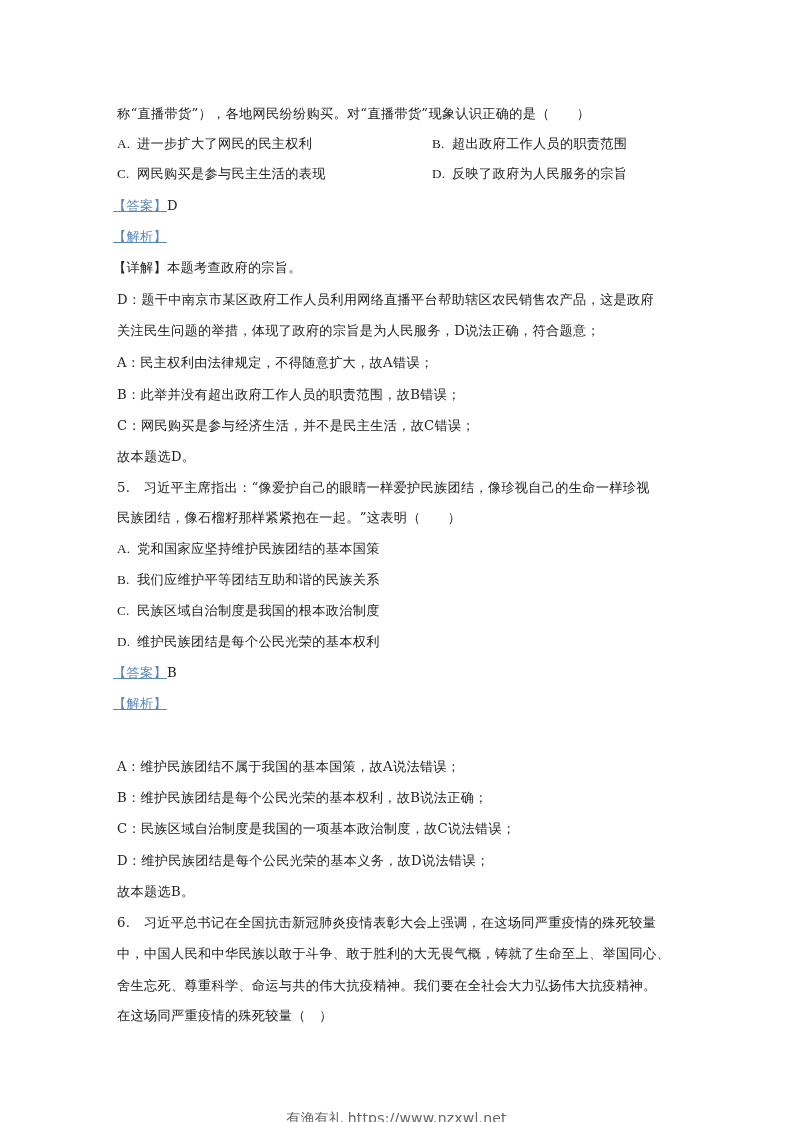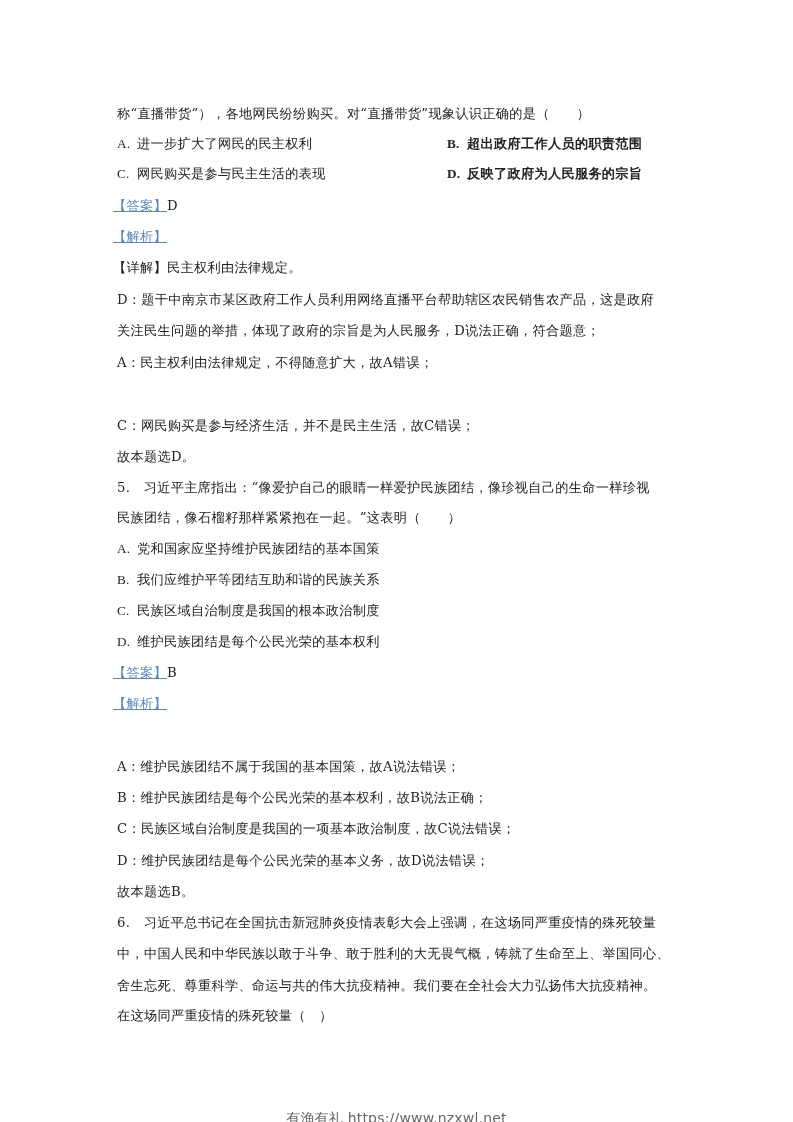--- a/index.html
+++ b/index.html
@@ -1,20 +1,20 @@
 <!DOCTYPE html>
 <html><head>
   <meta charset="utf-8">
   <style>
     html, body { margin: 0; padding: 0; background: #ffffff; }
     body { width: 793px; height: 1122px; position: relative; overflow: hidden;
       font-family: "DejaVu Serif", "Liberation Serif", serif; color: #222222; }
     .page { position: absolute; left: 0; top: 0; width: 793px; height: 820px; }
     .line { position: absolute; left: 117px; font-size: 13.2px; line-height: 18px; white-space: nowrap; letter-spacing: 0.3px; }
-    .line.right { left: 447px; font-weight: bold; }
+    .line.right { left: 432px; }
     .label-blue { color: #5b88b5; text-decoration: underline; }
     .opt-letter { display: inline-block; width: 20px; font-family: "Liberation Serif", serif; }
     .footer { position: absolute; top: 1070px; left: 0; width: 793px; text-align: center;
       font-family: "DejaVu Sans", "Liberation Sans", sans-serif; font-size: 14px; color: #666666; letter-spacing: 0.2px; margin-top: 40px; }
   </style>
 </head>
 <body>
 
 <div class="page">
 
@@ -31,26 +31,27 @@
   </div>
   <div class="line right" style="top:165px">
     <span class="opt-letter">D.</span><span>反映了政府为人民服务的宗旨</span>
   </div>
 
   <div class="line" style="top:197px; left:113px">
     <span class="label-blue">【答案】</span><span>D</span>
   </div>
   <div class="line label-blue" style="top:228px; left:113px">【解析】</div>
   <div class="line" style="top:259px; left:113px">
-    <span>【详解】</span><span>民主权利由法律规定。</span>
+    <span>【详解】</span><span>本题考查政府的宗旨。</span>
   </div>
 
   <div class="line" style="top:291px">D：题干中南京市某区政府工作人员利用网络直播平台帮助辖区农民销售农产品，这是政府</div>
   <div class="line" style="top:354px">A：民主权利由法律规定，不得随意扩大，故A错误；</div>
   <div class="line" style="top:322px">关注民生问题的举措，体现了政府的宗旨是为人民服务，D说法正确，符合题意；</div>
+  <div class="line" style="top:386px">B：此举并没有超出政府工作人员的职责范围，故B错误；</div>
   <div class="line" style="top:417px">C：网民购买是参与经济生活，并不是民主生活，故C错误；</div>
   <div class="line" style="top:448px">故本题选D。</div>
 
   <div class="line" style="top:479px">5.　习近平主席指出：“像爱护自己的眼睛一样爱护民族团结，像珍视自己的生命一样珍视</div>
   <div class="line" style="top:509px">民族团结，像石榴籽那样紧紧抱在一起。”这表明（　　）</div>
 
   <div class="line" style="top:540px">
     <span class="opt-letter">A.</span><span>党和国家应坚持维护民族团结的基本国策</span>
   </div>
   <div class="line" style="top:571px">

